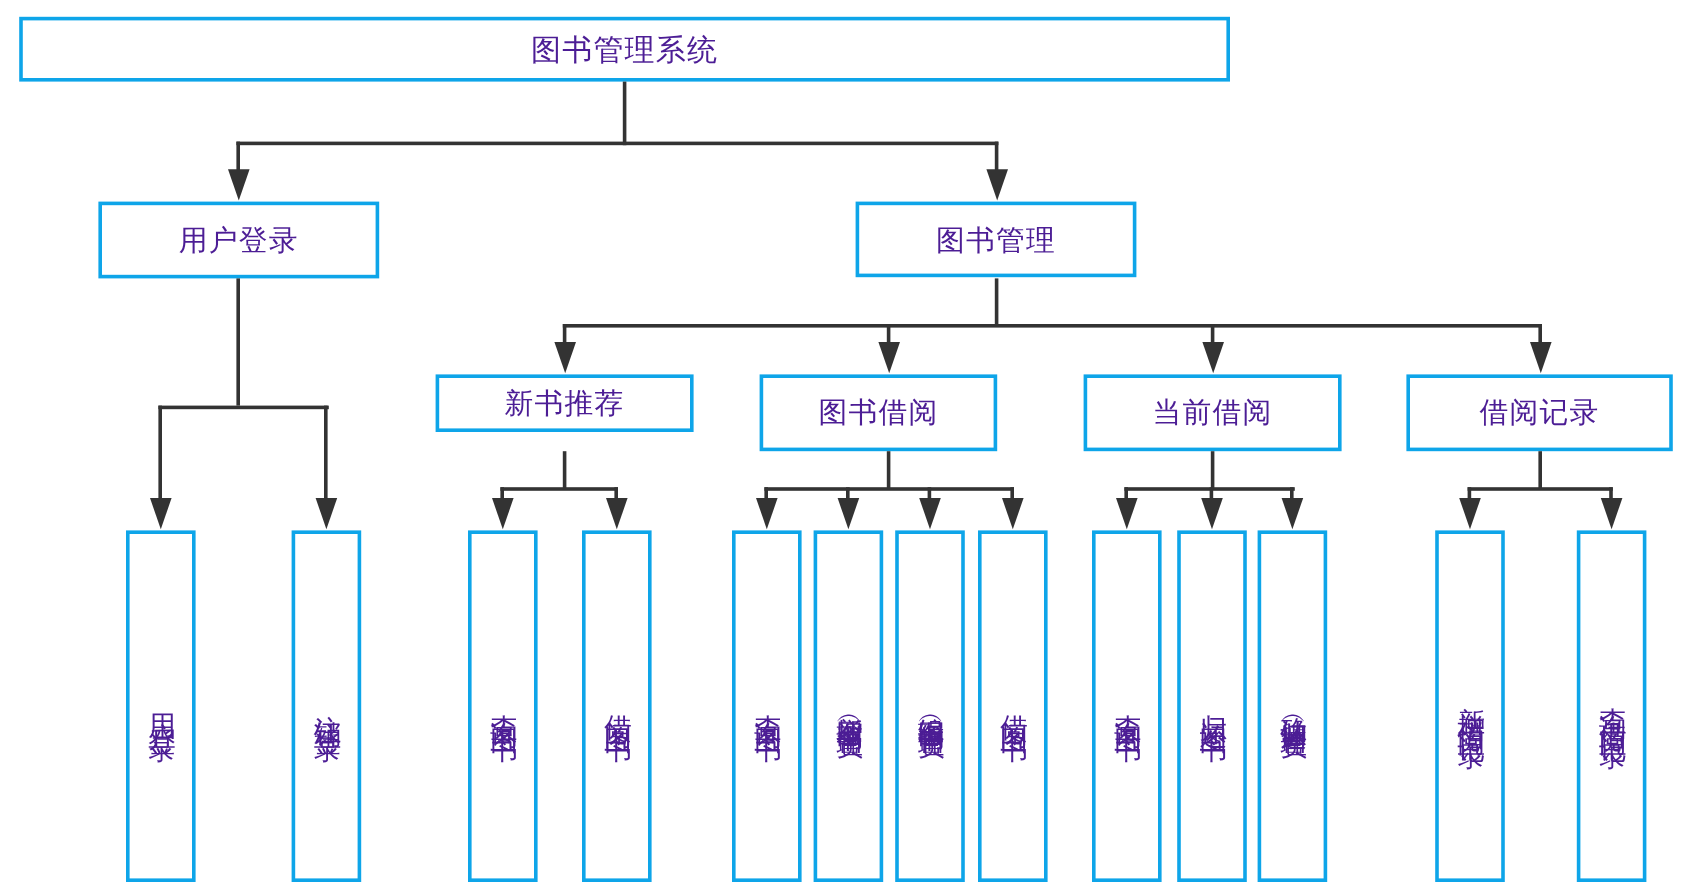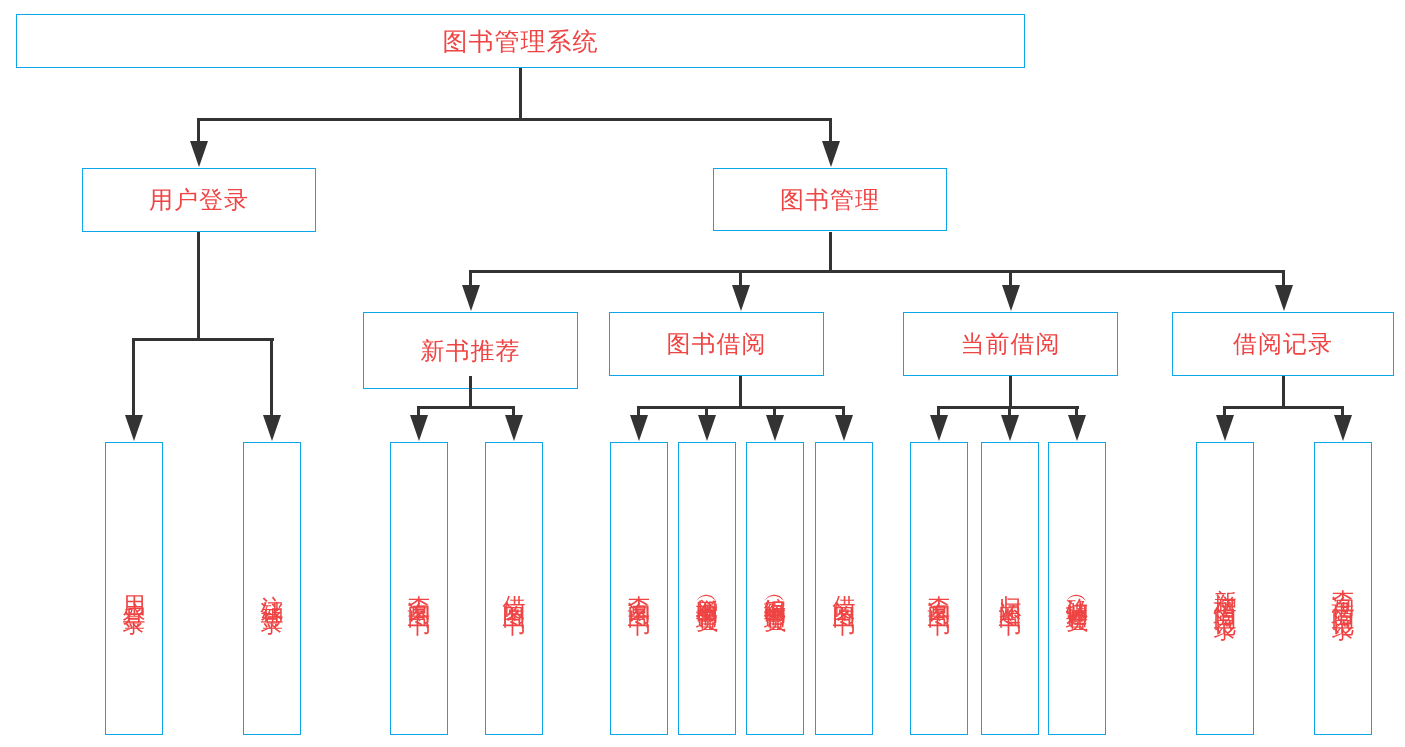--- a/index.html
+++ b/index.html
@@ -8,23 +8,23 @@
     width: 1405px;
     height: 747px;
     background: #ffffff;
     font-family: "DejaVu Sans", "Liberation Sans", sans-serif;
     overflow: hidden;
   }
   
   .node {
     position: absolute;
     box-sizing: border-box;
-    border: 1px solid #0ea5e9;
+    border: 3px solid #0ea5e9;
     background: #ffffff;
-    color: #ef4444;
+    color: #4c1d95;
     display: flex;
     align-items: center;
     justify-content: center;
     text-align: center;
   }
   .h-node { font-size: 24px; letter-spacing: 1px; }
   .root-node { font-size: 25px; }
   .v-node {
     writing-mode: vertical-rl;
     text-orientation: mixed;
@@ -87,22 +87,22 @@
   <div class="drop" style="left:132px; top:338px; height:78px;"></div>
   <div class="drop" style="left:270px; top:338px; height:78px;"></div>
 
   <div class="vline" style="left:829px; top:232px; height:40px;"></div>
   <div class="hline" style="left:469px; top:270px; width:815px;"></div>
   <div class="drop" style="left:469px; top:270px; height:16px;"></div>
   <div class="drop" style="left:739px; top:270px; height:16px;"></div>
   <div class="drop" style="left:1009px; top:270px; height:16px;"></div>
   <div class="drop" style="left:1282px; top:270px; height:16px;"></div>
 
-  <div class="node h-node" style="left:363px; top:312px; width:215px; height:77px;">新书推荐</div>
-  <div class="node h-node" style="left:609px; top:312px; width:215px; height:64px;font-family:Liberation Serif, serif;">图书借阅</div>
+  <div class="node h-node" style="left:363px; top:312px; width:215px; height:48px;">新书推荐</div>
+  <div class="node h-node" style="left:633px; top:312px; width:198px; height:64px;font-family:Liberation Serif, serif;">图书借阅</div>
   <div class="node h-node" style="left:1172px; top:312px; width:222px; height:64px;">借阅记录</div>
   <div class="node h-node" style="left:903px; top:312px; width:215px; height:64px;">当前借阅</div>
 
   <div class="vline" style="left:469px; top:376px; height:32px;"></div>
   <div class="hline" style="left:417px; top:406px; width:98px;"></div>
   <div class="drop" style="left:417px; top:406px; height:10px;"></div>
   <div class="drop" style="left:512px; top:406px; height:10px;"></div>
 
   <div class="vline" style="left:739px; top:376px; height:32px;"></div>
   <div class="hline" style="left:637px; top:406px; width:208px;"></div>

